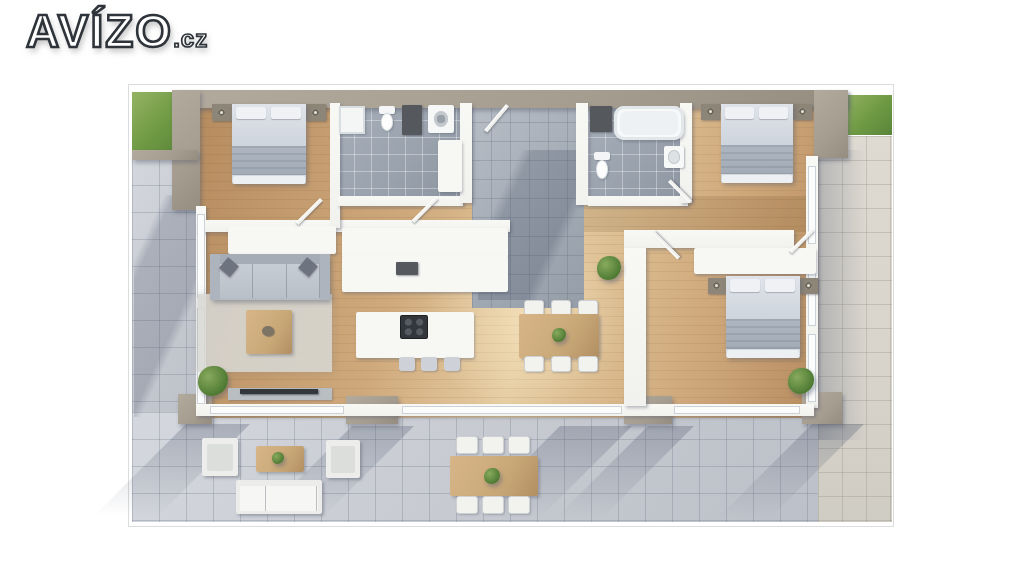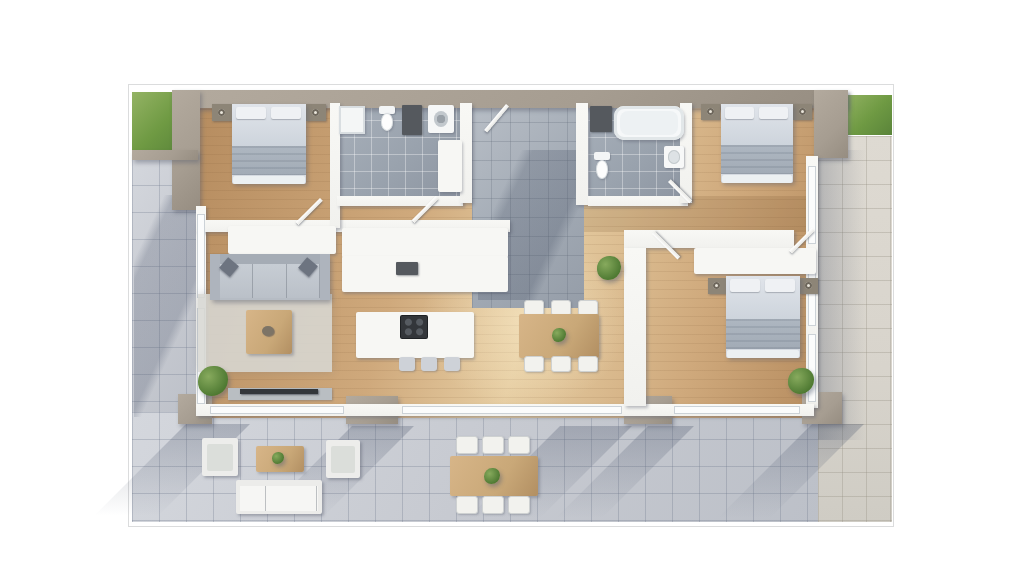--- a/index.html
+++ b/index.html
@@ -80,20 +80,21 @@
   .shadeDiag{background:linear-gradient(115deg,rgba(70,80,100,0) 25%,rgba(70,80,100,.25) 32%,rgba(70,80,100,.28) 68%,rgba(70,80,100,0) 75%);}
   .shadeR{background:linear-gradient(to right,rgba(78,88,110,.28),rgba(78,88,110,0));}
   .sun{background:radial-gradient(ellipse at center,rgba(255,243,210,.45),rgba(255,243,210,0) 70%);}
   .dim{background:rgba(100,65,30,.14);}
 </style>
 </head>
 <body>
 
 <div id="canvas">
 
+  <div id="logo" class="abs"><span>AVÍZO</span><span class="cz">.cz</span></div>
 
   <div class="abs frame" style="left:128px;top:84px;width:764px;height:441px;"></div>
 
   <div class="abs tTer" style="left:132px;top:158px;width:66px;height:262px;"></div>
   <div class="abs tTer" style="left:132px;top:412px;width:688px;height:110px;"></div>
   <div class="abs tBeige" style="left:818px;top:136px;width:74px;height:386px;"></div>
   <div class="abs shadeR" style="left:818px;top:150px;width:48px;height:290px;"></div>
   <div class="abs grass" style="left:132px;top:92px;width:50px;height:64px;"></div>
   <div class="abs grass" style="left:842px;top:95px;width:50px;height:40px;"></div>
 

